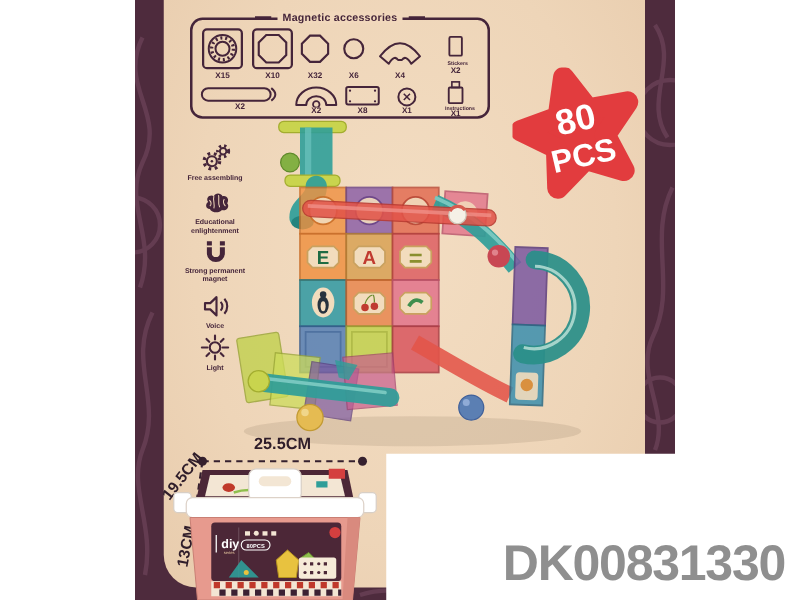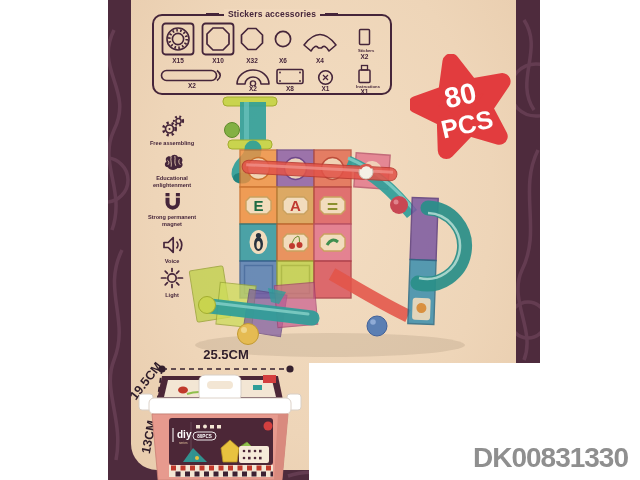--- a/index.html
+++ b/index.html
@@ -43,21 +43,21 @@
   
   .toy{position:absolute;left:49px;top:92px;width:300px;height:270px;}
   .dims{position:absolute;left:0;top:340px;width:200px;height:140px;}
   .boxsvg{position:absolute;left:4px;top:370px;width:170px;height:110px;}
   .dim-label{position:absolute;font-weight:bold;color:#2f1d2a;text-align:center;}
   .dim-w{left:55px;top:347px;width:80px;font-size:13px;}
   .dim-d{left:-19px;top:374px;width:68px;font-size:12.5px;transform:rotate(-52deg);}
   .dim-h{left:-9px;top:430px;width:54px;font-size:12.5px;transform:rotate(-79deg);}
   
   .code-band{position:absolute;left:309px;top:363px;width:331px;height:117px;background:#ffffff;z-index:10;}
-  .code{position:absolute;right:12px;bottom:6px;font-size:28px;font-weight:bold;color:#8f8f8f;
+  .code{position:absolute;right:12px;bottom:6px;font-size:40px;font-weight:bold;color:#8f8f8f;
         letter-spacing:-1px;}
 </style>
 </head>
 <body>
 
 <div class="page">
   <div class="artwork">
     <svg class="pattern" viewBox="0 0 432 480">
       <g fill="none" stroke="#7a4e66" stroke-width="3.5" opacity="0.5">
         <path d="M6,30 C-14,70 26,90 6,130 C-10,164 18,190 4,230"></path>
@@ -71,21 +71,21 @@
         <path d="M60,474 C90,462 120,478 150,468"></path>
         <path d="M180,476 C210,466 240,480 270,472"></path>
       </g>
     </svg>
 
     <div class="content">
 
       <div class="acc-panel">
         <div class="acc-title-row">
           <span class="dash"></span>
-          <span class="acc-title">Stickers accessories</span>
+          <span class="acc-title">Magnetic accessories</span>
           <span class="dash"></span>
         </div>
 
         <div class="acc a1">
           <svg width="34" height="34" viewBox="0 0 34 34">
             <g fill="none" stroke="#45253a">
               <rect x="1.5" y="1.5" width="31" height="31" rx="3" stroke-width="1.8"></rect>
               <circle cx="17" cy="17" r="11" stroke-width="1.6"></circle>
               <circle cx="17" cy="17" r="8.7" stroke-width="2.6" stroke-dasharray="1.6 2.3"></circle>
               <circle cx="17" cy="17" r="5.6" stroke-width="1.6"></circle>

